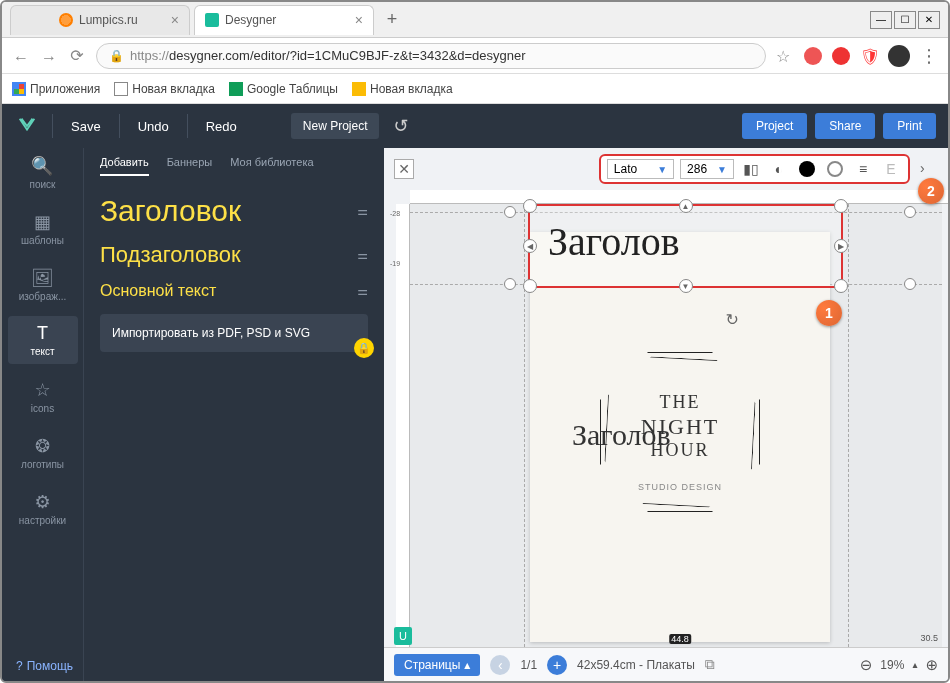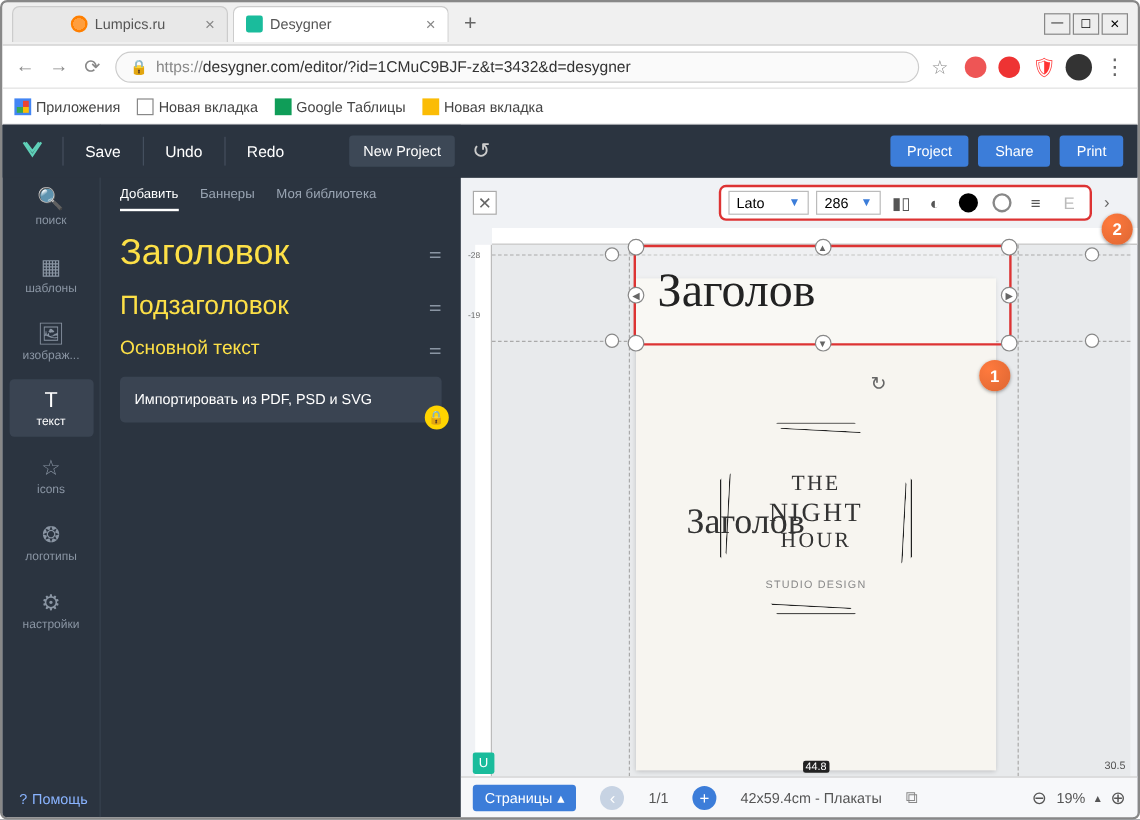--- a/index.html
+++ b/index.html
@@ -108,21 +108,21 @@
 .sel-text { font-size: 40px; font-family: 'Times New Roman', serif; color: #222; padding: 12px 18px; }
 .rotate-handle { position: absolute; left: 50%; bottom: -42px; transform: translateX(40px); width: 18px; height: 18px; color: #666; font-size: 16px; pointer-events:none; }
 
 .guide-h { position: absolute; left: 0; right: 0; border-top: 1px dashed #aaa; }
 .guide-v { position: absolute; top: 0; bottom: 0; border-left: 1px dashed #aaa; }
 .guide-knob { position: absolute; width: 12px; height: 12px; border: 1px solid #888; border-radius: 50%; background: #fff; transform: translate(-50%,-50%); }
 
 .ruler-num { position:absolute; font-size:9px; color:#555; background:#222; color:#fff; padding:0 2px; border-radius:2px;}
 
 
-.bottom-bar { position: absolute; left: 0; right: 0; bottom: 0; height: 34px; background: #f7f8fa; border-top: 1px solid #ccc; display: flex; align-items: center; padding: 0 10px; gap: 20px; font-size: 12px; color: #555; }
+.bottom-bar { position: absolute; left: 0; right: 0; bottom: 0; height: 34px; background: #f7f8fa; border-top: 1px solid #ccc; display: flex; align-items: center; padding: 0 10px; gap: 10px; font-size: 12px; color: #555; }
 .pages-btn { background: #3c7dd9; color: #fff; padding: 4px 10px; border-radius: 3px; cursor: pointer; display: flex; align-items: center; gap: 4px; }
 .circ-btn { width: 20px; height: 20px; border-radius: 50%; background: #c7d3e3; color: #fff; display: flex; align-items: center; justify-content: center; font-size: 14px; cursor: pointer; }
 .bb-spacer { flex: 1; }
 .zoom-group { display: flex; align-items: center; gap: 8px; }
 
 .u-badge { position:absolute; left: 10px; bottom: 36px; width:18px; height:18px; background:#1abc9c; color:#fff; font-size:11px; display:flex; align-items:center; justify-content:center; border-radius:2px;}
 </style>
 </head>
 <body>
 

